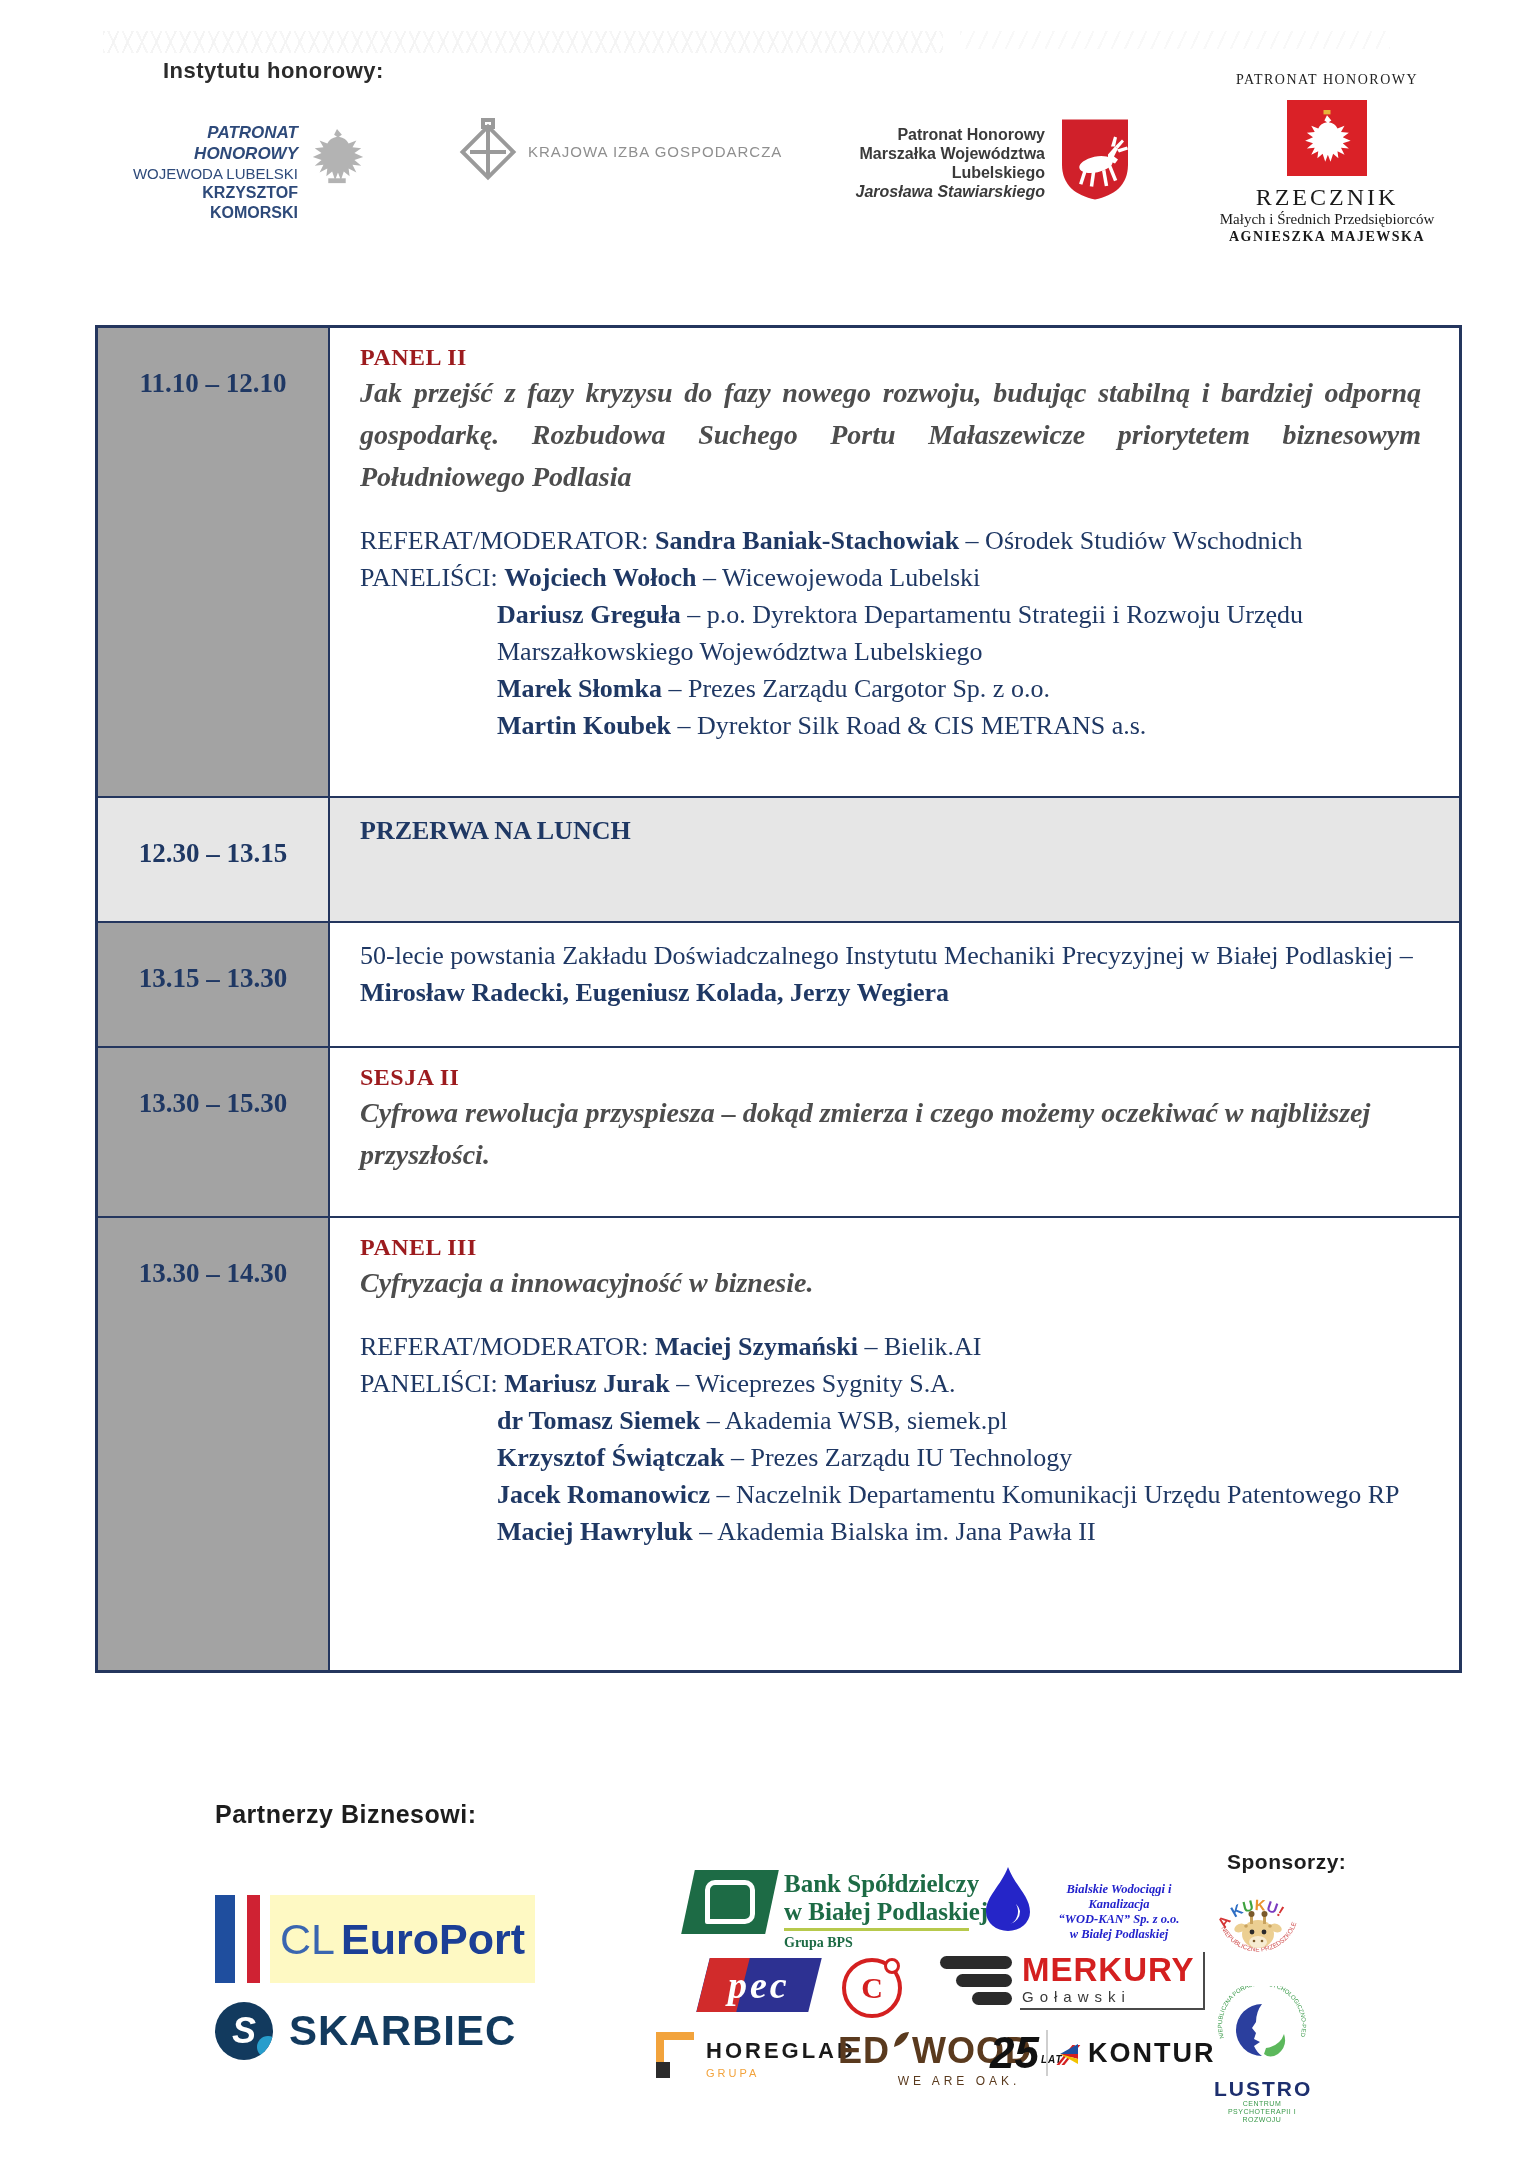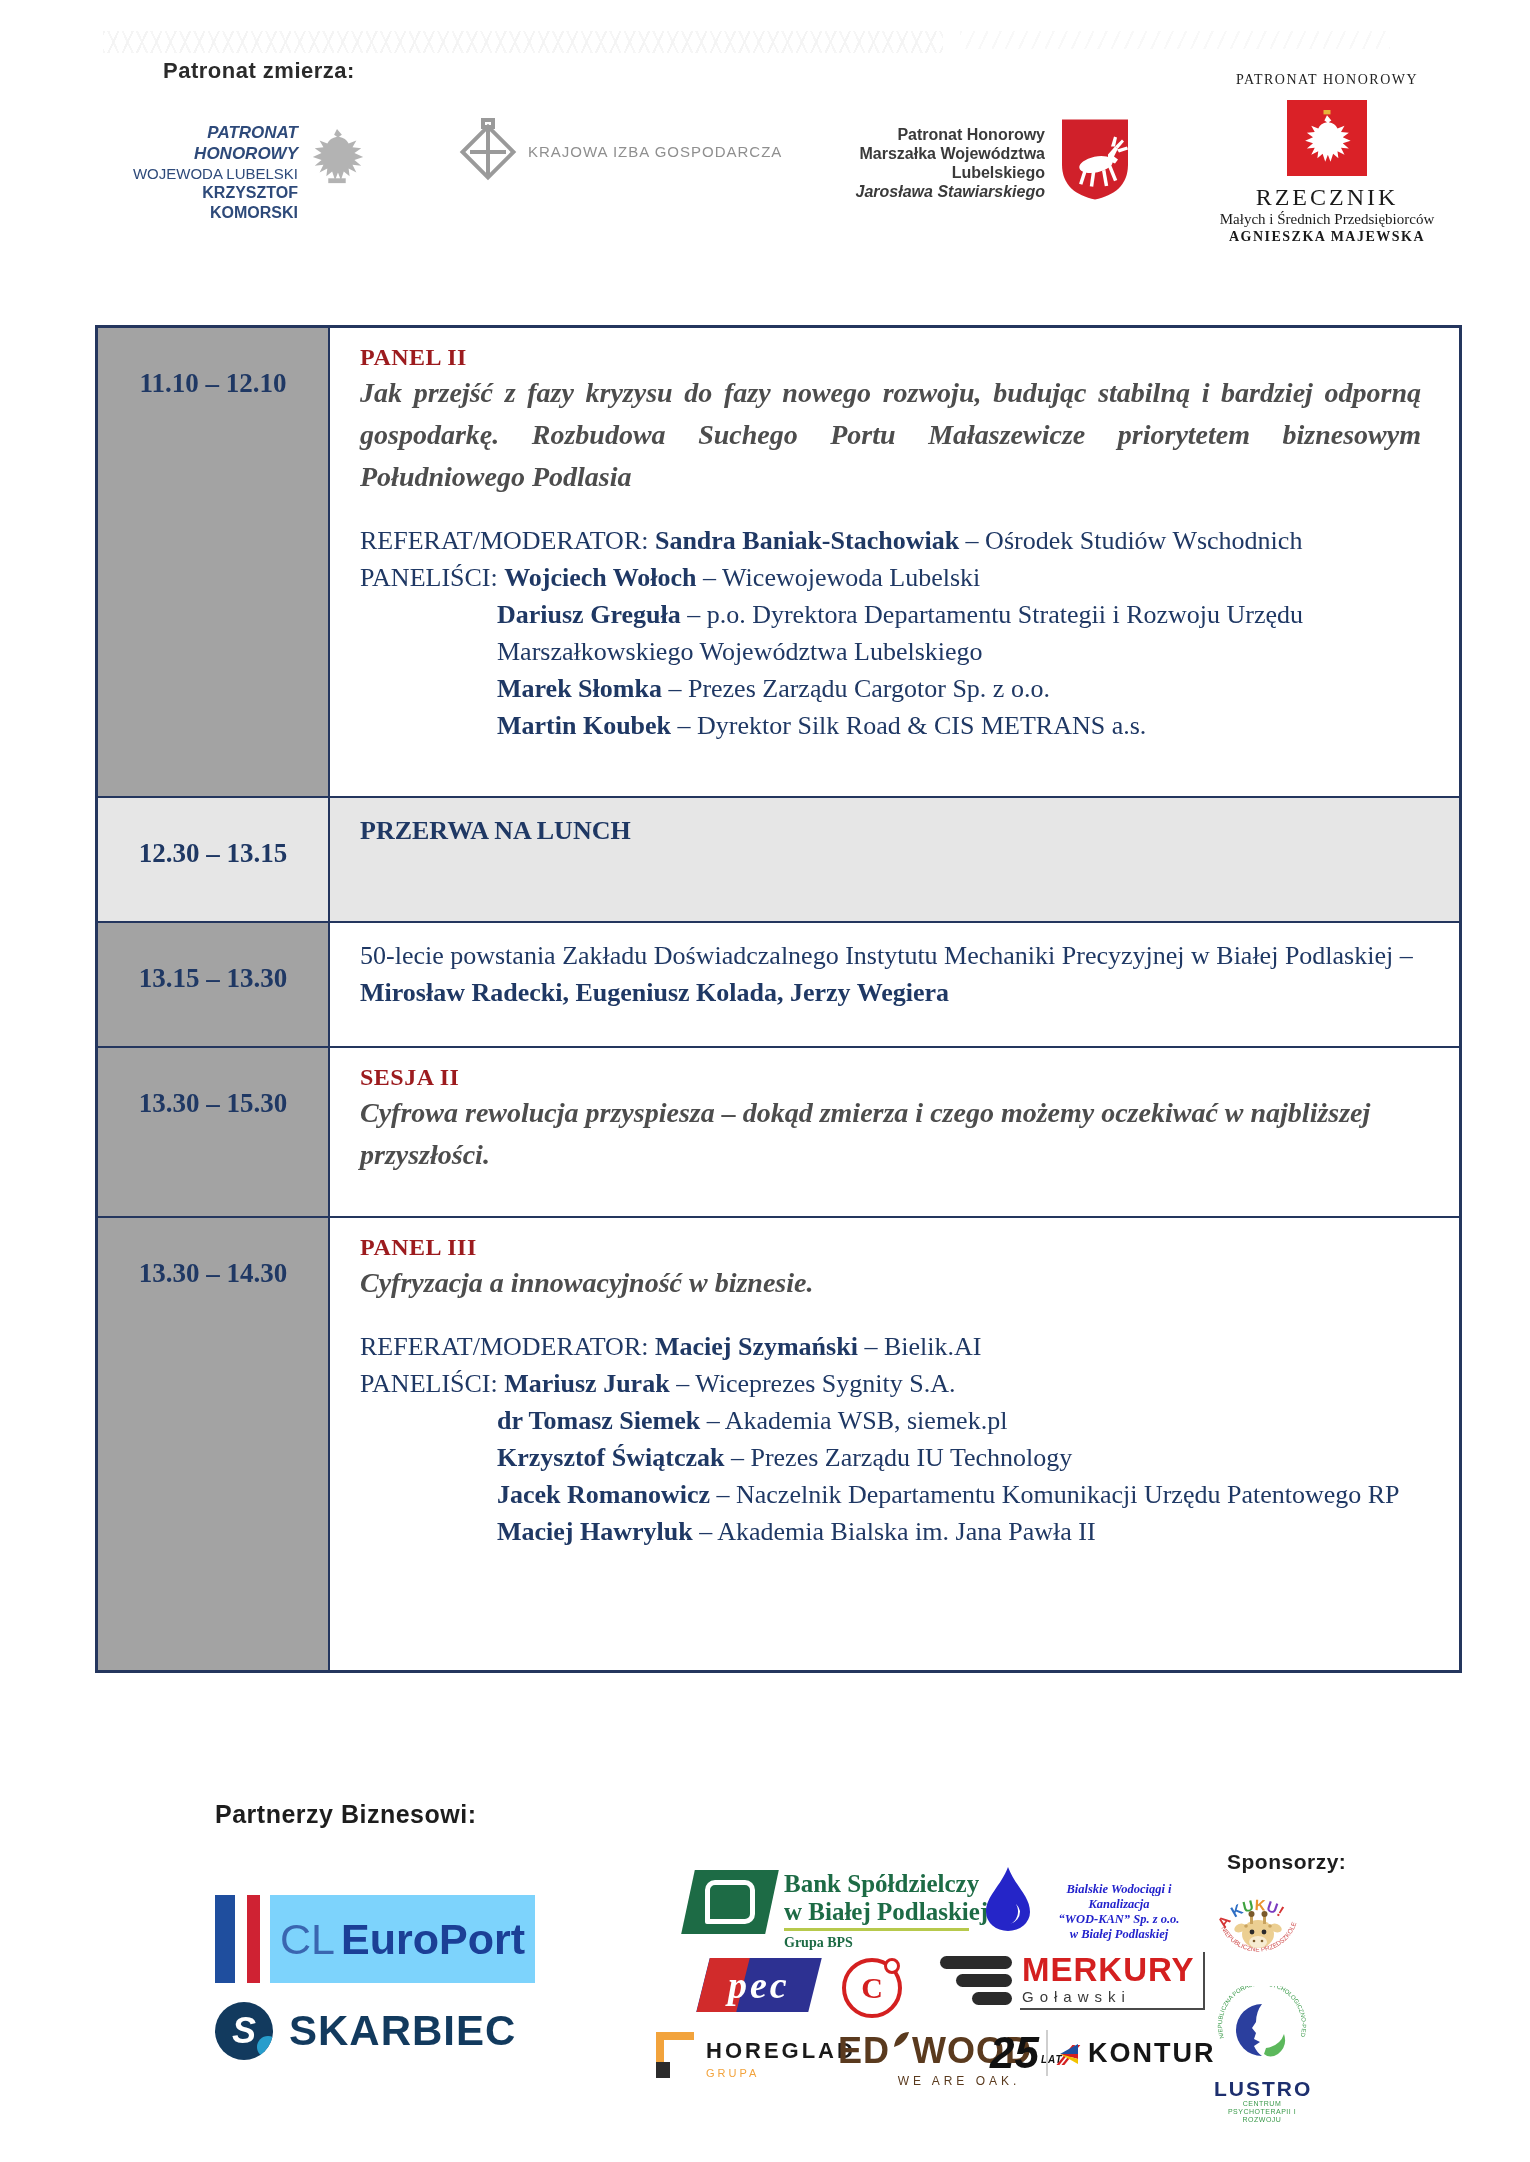--- a/index.html
+++ b/index.html
@@ -49,21 +49,21 @@
   .indent{padding-left:137px;}
   .lunch{font-weight:bold;padding-top:26px;}
 
   
   .partners-label{left:215px;top:1800px;font-size:25px;font-weight:bold;color:#1d1d1d;letter-spacing:.5px;}
   .sponsors-label{left:1227px;top:1850px;font-size:21px;font-weight:bold;color:#1d1d1d;letter-spacing:.5px;}
 
   .cle{left:215px;top:1895px;height:88px;display:flex;align-items:stretch;}
   .cle-bar-blue{width:20px;background:#1f4e9e;}
   .cle-bar-red{width:13px;background:#cf2233;margin-left:12px;}
-  .cle-box{width:265px;margin-left:10px;background:#7dd3fc;display:flex;align-items:center;justify-content:center;
+  .cle-box{width:265px;margin-left:10px;background:#fef9c3;display:flex;align-items:center;justify-content:center;
     font-family:"Liberation Sans",sans-serif;font-size:43px;}
   .cle-cl{color:#3a66b0;margin-right:6px;}
   .cle-ep{color:#1b3f96;font-weight:bold;}
 
   .skb{left:215px;top:2002px;display:flex;align-items:center;font-family:"Liberation Sans",sans-serif;}
   .skb-circle{width:58px;height:58px;border-radius:50%;background:#123a5e;color:#fff;display:flex;align-items:center;justify-content:center;
     font-size:36px;font-weight:bold;font-style:italic;position:relative;overflow:hidden;}
   .skb-circle::after{content:"";position:absolute;right:-6px;bottom:2px;width:22px;height:22px;border-radius:50%;background:#2aa8d8;z-index:-0;opacity:.9;}
   .skb-name{margin-left:16px;font-size:42px;font-weight:bold;color:#123a5e;letter-spacing:1px;}
 
@@ -122,21 +122,21 @@
   .lustro-sub{font-size:7px;color:#3a9a4a;letter-spacing:.5px;line-height:8px;}
 </style>
 </head>
 <body>
 
 <div class="page">
 
   <div class="deco"></div>
   <div class="deco2"></div>
 
-  <div class="abs patronage-label sans">Patronat zmierza:</div>
+  <div class="abs patronage-label sans">Instytutu honorowy:</div>
 
   <div class="abs woj-text sans">
     <div class="woj-l1">PATRONAT HONOROWY</div>
     <div class="woj-l2">WOJEWODA LUBELSKI</div>
     <div class="woj-l3">KRZYSZTOF KOMORSKI</div>
   </div>
 
   <svg class="abs eagle-gray" viewBox="0 0 64 64">
     <g fill="#b3b3b3">
       <path d="M32 4 l5 6 -3 2 c5 1 8 3 10 7 l8 -3 -4 7 9 1 -7 5 9 4 -9 3 7 6 -9 -1 4 8 -8 -4 1 8 -6 -5 -3 9 -3 -8 -3 8 -3 -9 -6 5 1 -8 -8 4 4 -8 -9 1 7 -6 -9 -3 9 -4 -7 -5 9 -1 -4 -7 8 3 c2 -4 5 -6 10 -7 l-3 -2 z"></path>

